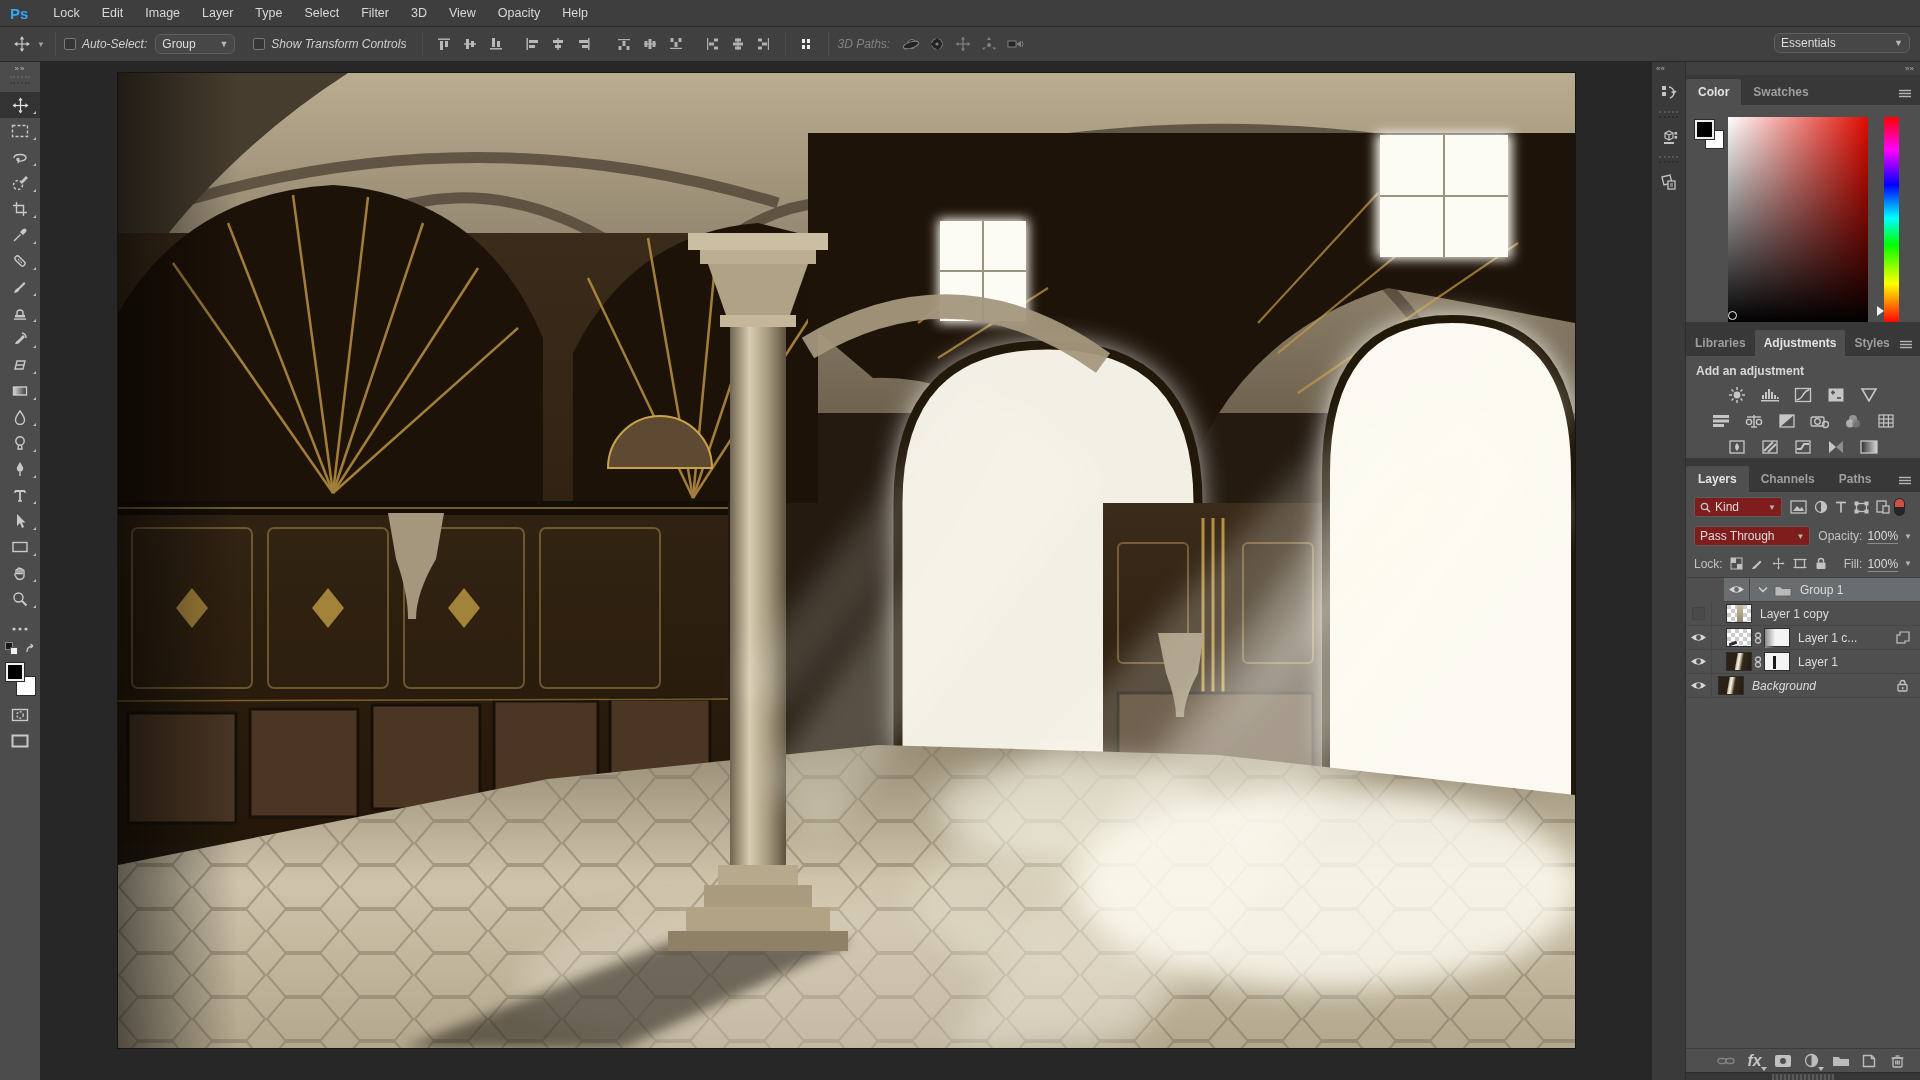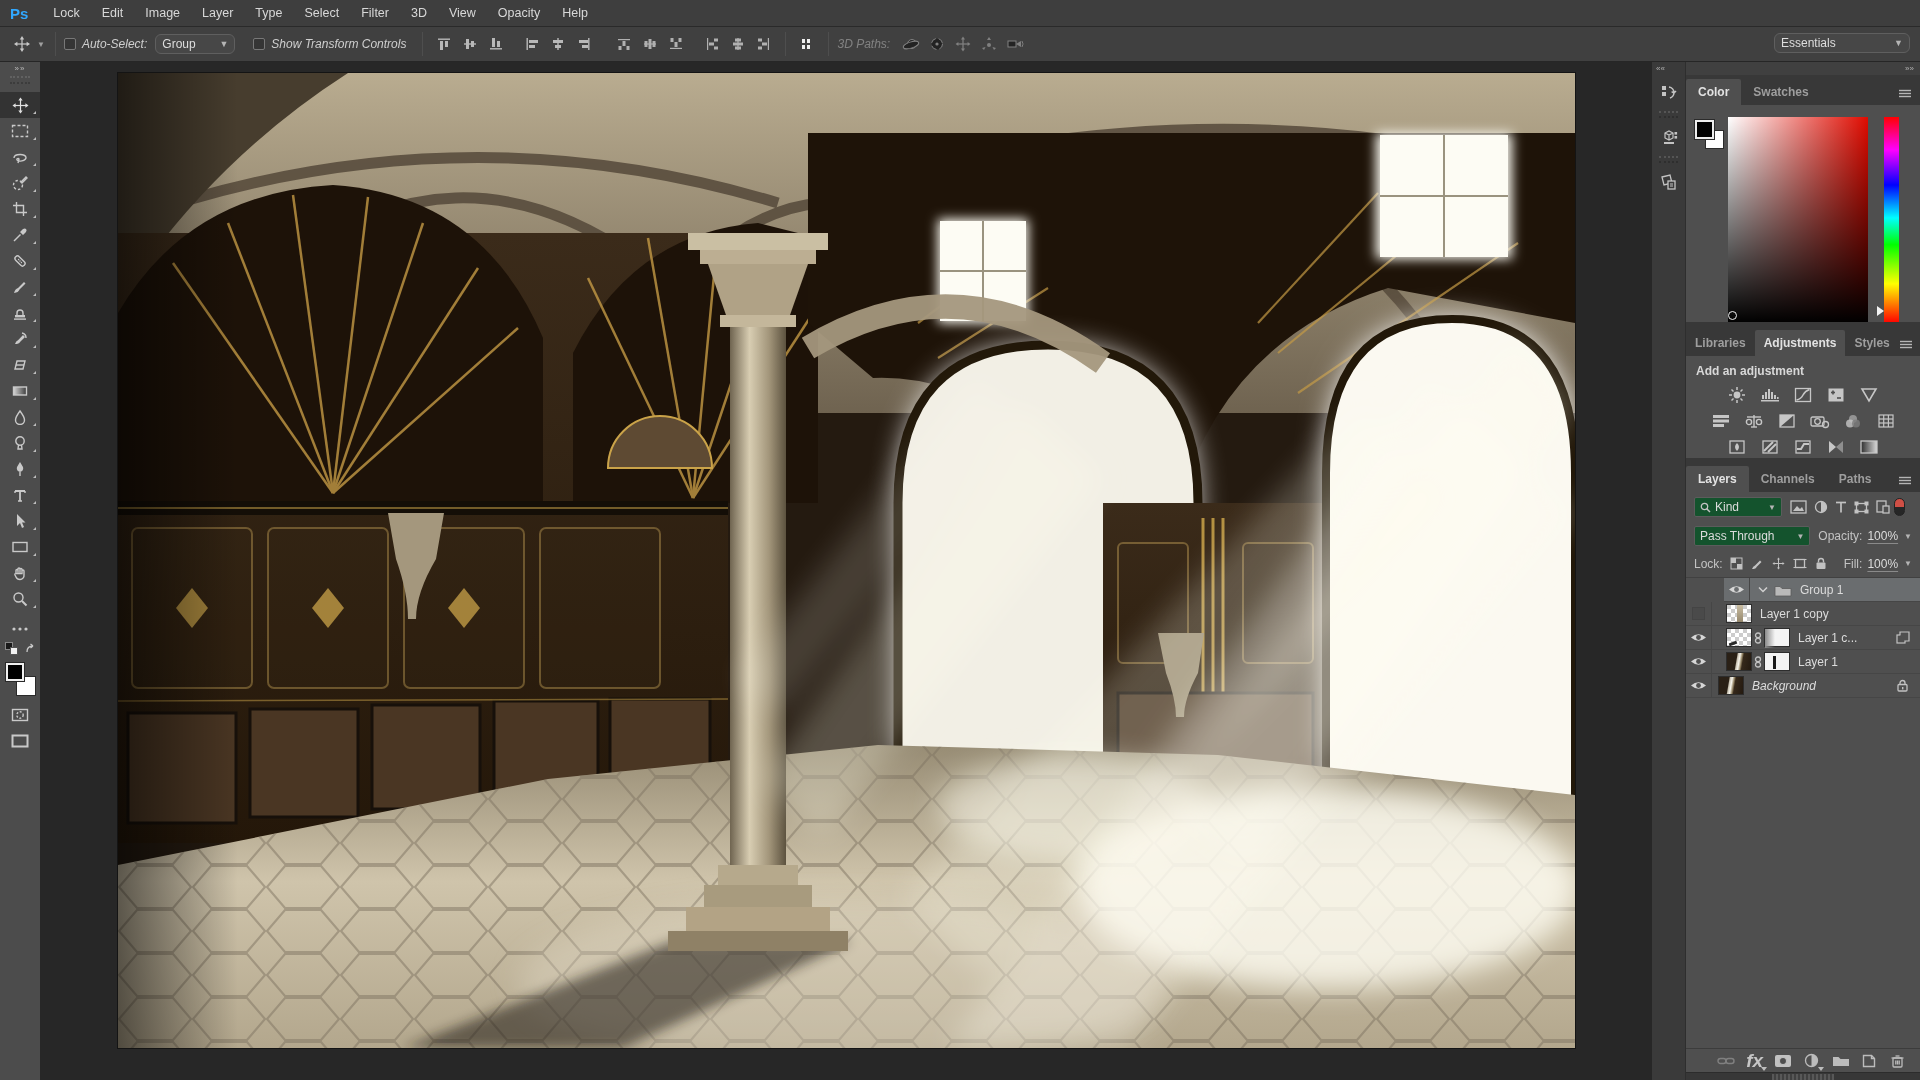--- a/index.html
+++ b/index.html
@@ -74,39 +74,39 @@
   .fgbg-sm { position:absolute; left:8px; top:14px; width:34px; height:34px; }
 
   
   .adj-head { padding:8px 10px 4px; color:#d8d8d8; font-weight:bold; }
   .adj-row { display:flex; justify-content:center; gap:9px; padding:4px 0; }
   .adj-icon { width:24px; height:18px; display:flex; align-items:center; justify-content:center; }
   .adj-icon svg { stroke:#c6c6c6; fill:none; stroke-width:1.3; }
 
   
   .lrow-ctrl { display:flex; align-items:center; padding:0 8px; height:28px; }
-  .field { background:#14532d; border:1px solid #5c5c5c; border-radius:2px; height:20px; display:flex; align-items:center; padding:0 5px; color:#dcdcdc; }
+  .field { background:#7f1d1d; border:1px solid #5c5c5c; border-radius:2px; height:20px; display:flex; align-items:center; padding:0 5px; color:#dcdcdc; }
   .mini-icon { display:flex; align-items:center; justify-content:center; }
   .mini-icon svg { stroke:#c2c2c2; fill:none; stroke-width:1.3; }
   .scrub { text-decoration:underline; text-decoration-color:#8a8a8a; text-underline-offset:3px; }
   .layer-row { height:24px; display:flex; align-items:center; border-bottom:1px solid #464646; position:relative; }
   .layer-row.sel { background:#6a6d6f;margin-left:38px; }
   .eye-well { width:26px; height:24px; display:flex; align-items:center; justify-content:center; border-right:1px solid #464646; }
   .thumb { width:26px; height:19px; border:1px solid #2d2d2d; flex:0 0 auto; }
   .checker { background:conic-gradient(#ffffff 90deg,#cccccc 0 180deg,#ffffff 0 270deg,#cccccc 0) 0 0/8px 8px; }
   .photo-thumb { background:linear-gradient(100deg,#2a2016 0 38%,#c9c2b2 42%,#f7f5ec 50%,#948566 58%,#35281a 64%,#241a10 100%); }
   .mask-thumb { background:#f4f4f4; position:relative; }
   .lname { margin-left:8px; color:#dcdcdc; white-space:nowrap; overflow:hidden; }
   .footer { position:absolute; left:0; right:0; display:flex; align-items:center; justify-content:space-between;
     padding:0 12px 0 30px; height:24px; border-top:1px solid #3c3c3c; }
   .footer .fi { width:20px; height:18px; display:flex; align-items:center; justify-content:center; position:relative; }
   .footer .fi svg { stroke:#bcbcbc; fill:none; stroke-width:1.3; }
   .footer .fi.car::after { content:""; position:absolute; right:-2px; bottom:-1px;
     border-left:3px solid transparent; border-right:3px solid transparent; border-top:4px solid #bdbdbd; }
-  #fx-label { color:#c6c6c6; font-style:italic; font-weight:bold; font-size:19px; }
+  #fx-label { color:#c6c6c6; font-style:italic; font-weight:bold; font-size:16px; }
   #hscroll { position:absolute; left:0; right:0; bottom:0; height:8px; background:#373737; border-top:1px solid #2c2c2c; }
   #hscroll .thumbbar { position:absolute; left:86px; width:62px; top:1px; height:6px;
     background:repeating-linear-gradient(90deg,#585858 0 2px,#404040 2px 4px); }
   .toggle-pill { width:11px; height:18px; border-radius:6px; background:linear-gradient(#cf4f45 0 52%,#262626 52% 100%); border:1px solid #222; margin-left:4px; }
 </style>
 </head>
 <body>
 
 <div id="menubar">
   <span id="ps-logo">Ps</span>

